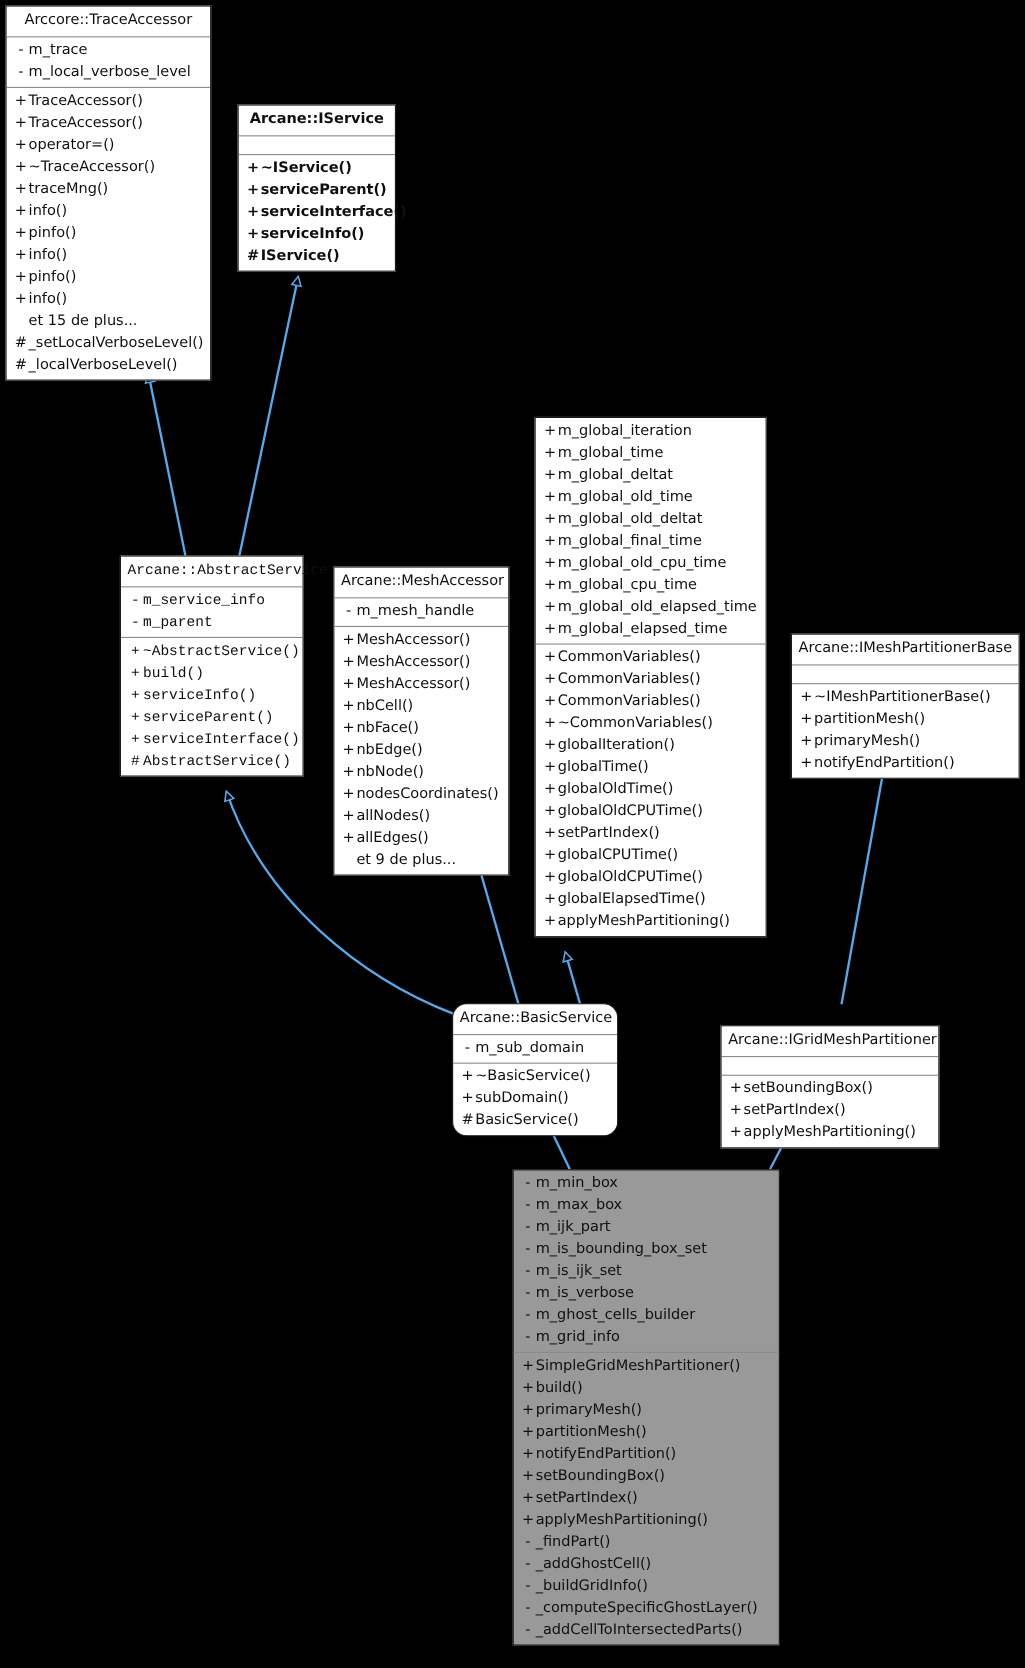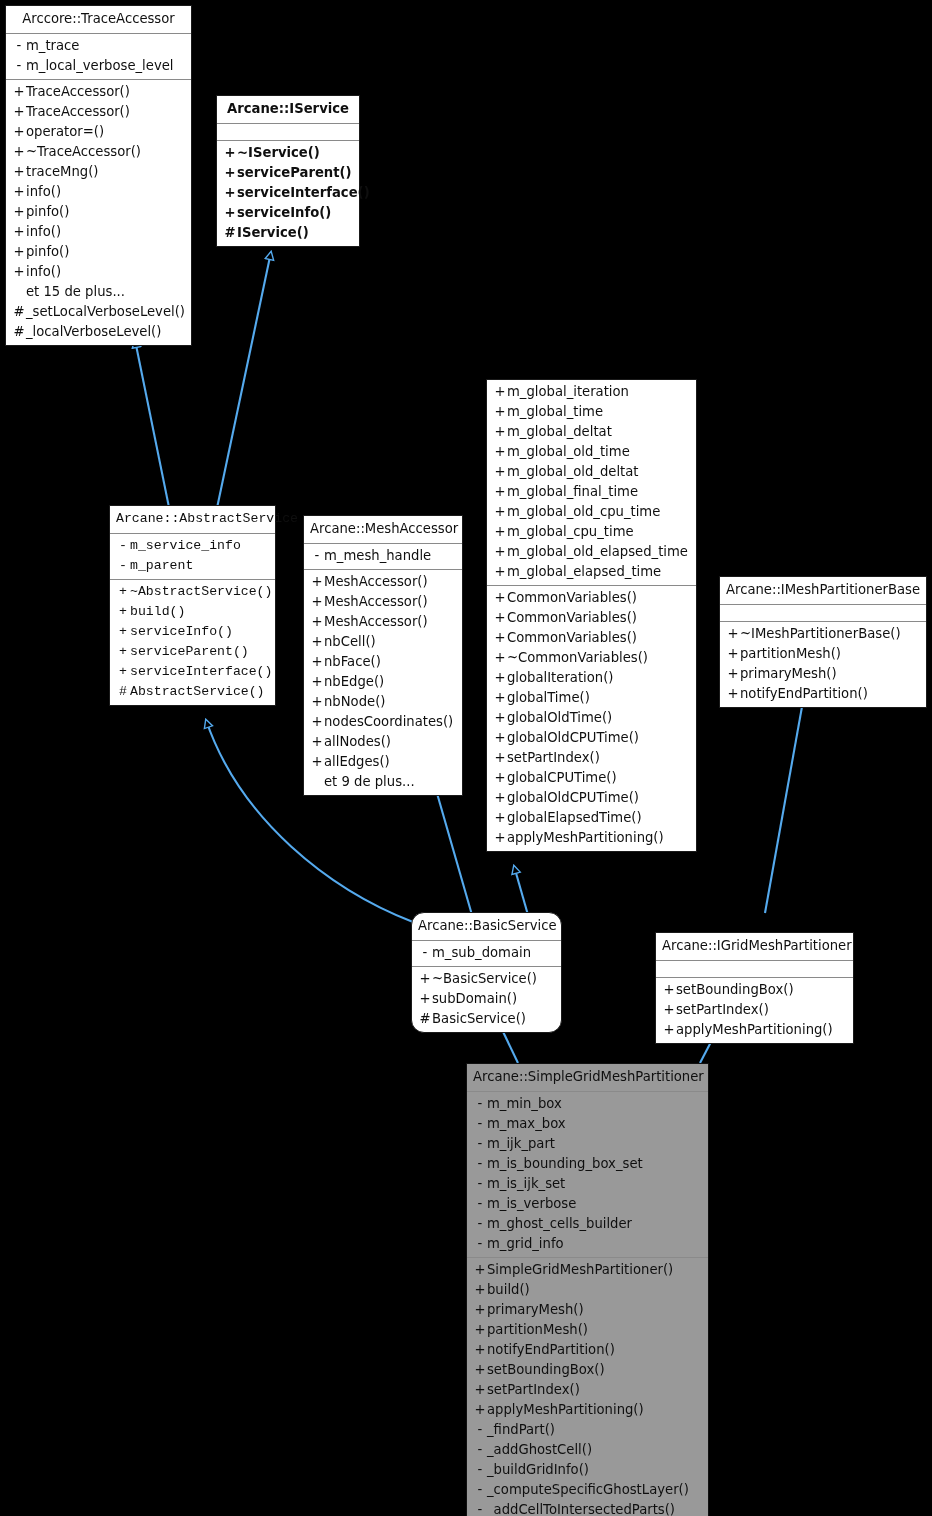--- a/index.html
+++ b/index.html
@@ -432,21 +432,20 @@
           <span class="mname">setPartIndex()</span>
         </div>
         <div class="uml-row">
           <span class="vis">+</span>
           <span class="mname">applyMeshPartitioning()</span>
         </div>
       </div>
   </div>
 
   <div class="uml-box highlight" style="left:466px;top:1063px;width:243px;">
-    <div class="uml-title">Arcane::SimpleGridMeshPartitioner</div>
     <div class="uml-section">
         <div class="uml-row">
           <span class="vis">-</span>
           <span class="mname">m_min_box</span>
         </div>
         <div class="uml-row">
           <span class="vis">-</span>
           <span class="mname">m_max_box</span>
         </div>
         <div class="uml-row">

